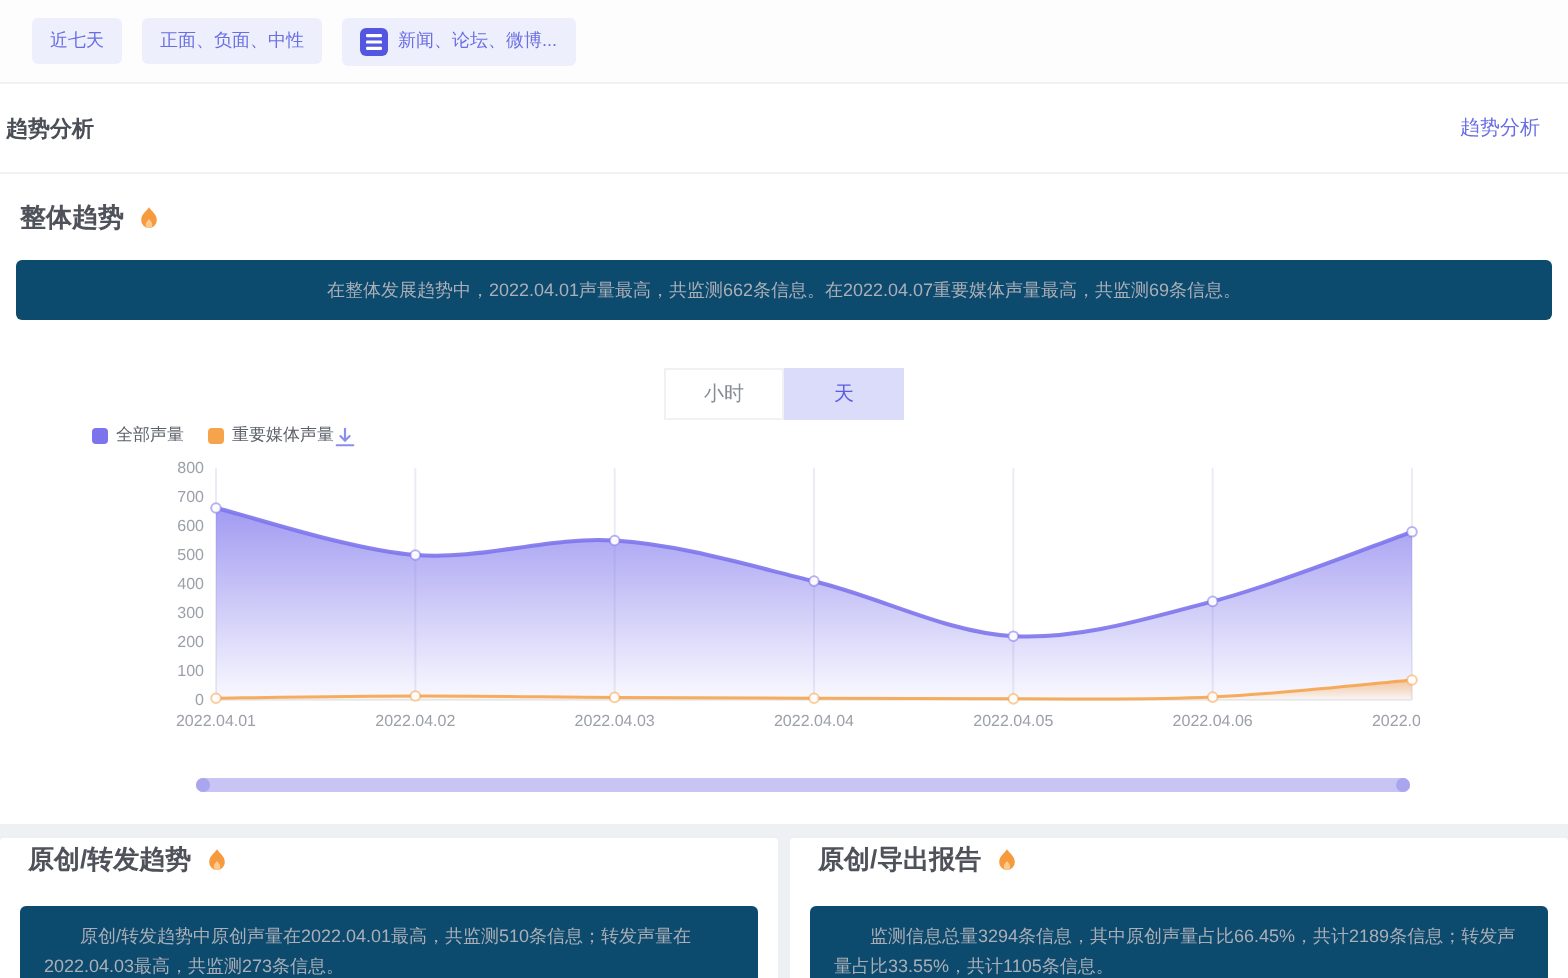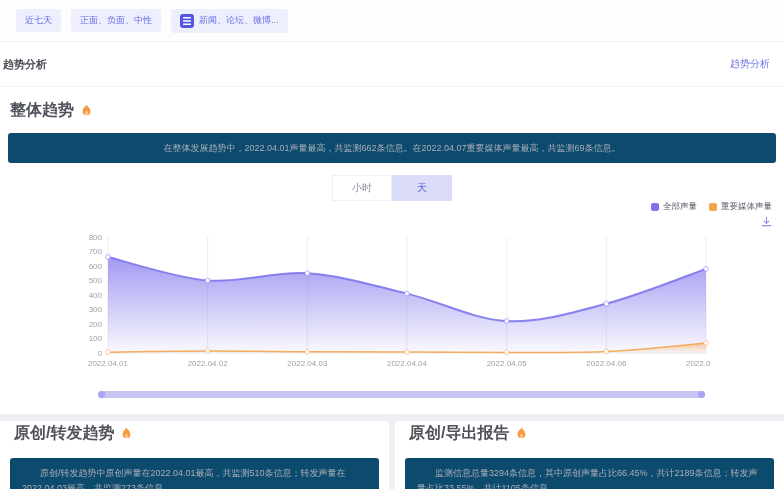--- a/index.html
+++ b/index.html
@@ -29,40 +29,40 @@
   
   .header-row {
     height:45px; display:flex; justify-content:space-between; align-items:center;
     padding:0 14px 0 3px; border-bottom:1px solid #f0f1f5;
   }
   .page-title { font-size:11px; font-weight:bold; color:#4b4e56; }
   .export-link { font-size:10px; color:#6a6ee3; cursor:pointer; text-decoration:none; }
 
   
   .sub-title-row { display:flex; align-items:center; gap:6px; padding:13px 0 0 10px; }
-  .sub-title { font-size:16px; font-weight:bold; color:#4f525a; }
+  .sub-title { font-size:13px; font-weight:bold; color:#4f525a; }
 
   
   .summary-box {
     margin:12px 8px 0; background:#0c4a6e; border-radius:3px;
     padding:8px 12px; font-size:9px; color:#abaeb6; line-height:1.6;
   }
   .summary-box.centered { text-align:center; }
   .summary-box.indent { text-indent:2em; text-align:left; }
 
   
-  .toggle-row { display:flex; justify-content:center; margin-top:12px; }
+  .toggle-row { display:flex; justify-content:center; margin-top:24px; }
   .toggle-btn {
     width:60px; height:26px; font-size:10px; display:flex; align-items:center; justify-content:center;
     cursor:pointer; background:#ffffff; color:#85899255; color:#878b94; border:1px solid #f0f0f5;
   }
   .toggle-btn.selected { background:#dbdcf9; color:#5a5ee2; border:none; }
 
   
-  .chart-tools { display:flex; flex-direction:column; align-items:flex-end; padding:0 12px; margin-top:0px;margin-left:34px; }
+  .chart-tools { display:flex; flex-direction:row; align-items:flex-end; padding:0 12px; margin-top:0px;margin-left:34px; }
   .legend-row { display:flex; gap:12px; align-items:center; }
   .legend-item { display:flex; align-items:center; gap:4px; font-size:8.5px; color:#5d616a; cursor:pointer; }
   .legend-swatch { width:8px; height:8px; border-radius:2px; display:inline-block; }
   .dl-icon { margin-top:3px; cursor:pointer; line-height:0; }
 
   
   .chart-wrap { margin:2px 74px 0 78px; }
   .chart-scrollbar {
     position:relative; margin:10px 0 0 98px; width:607px; height:7px;
     background:#c8c5f5; border-radius:4px; cursor:pointer;

